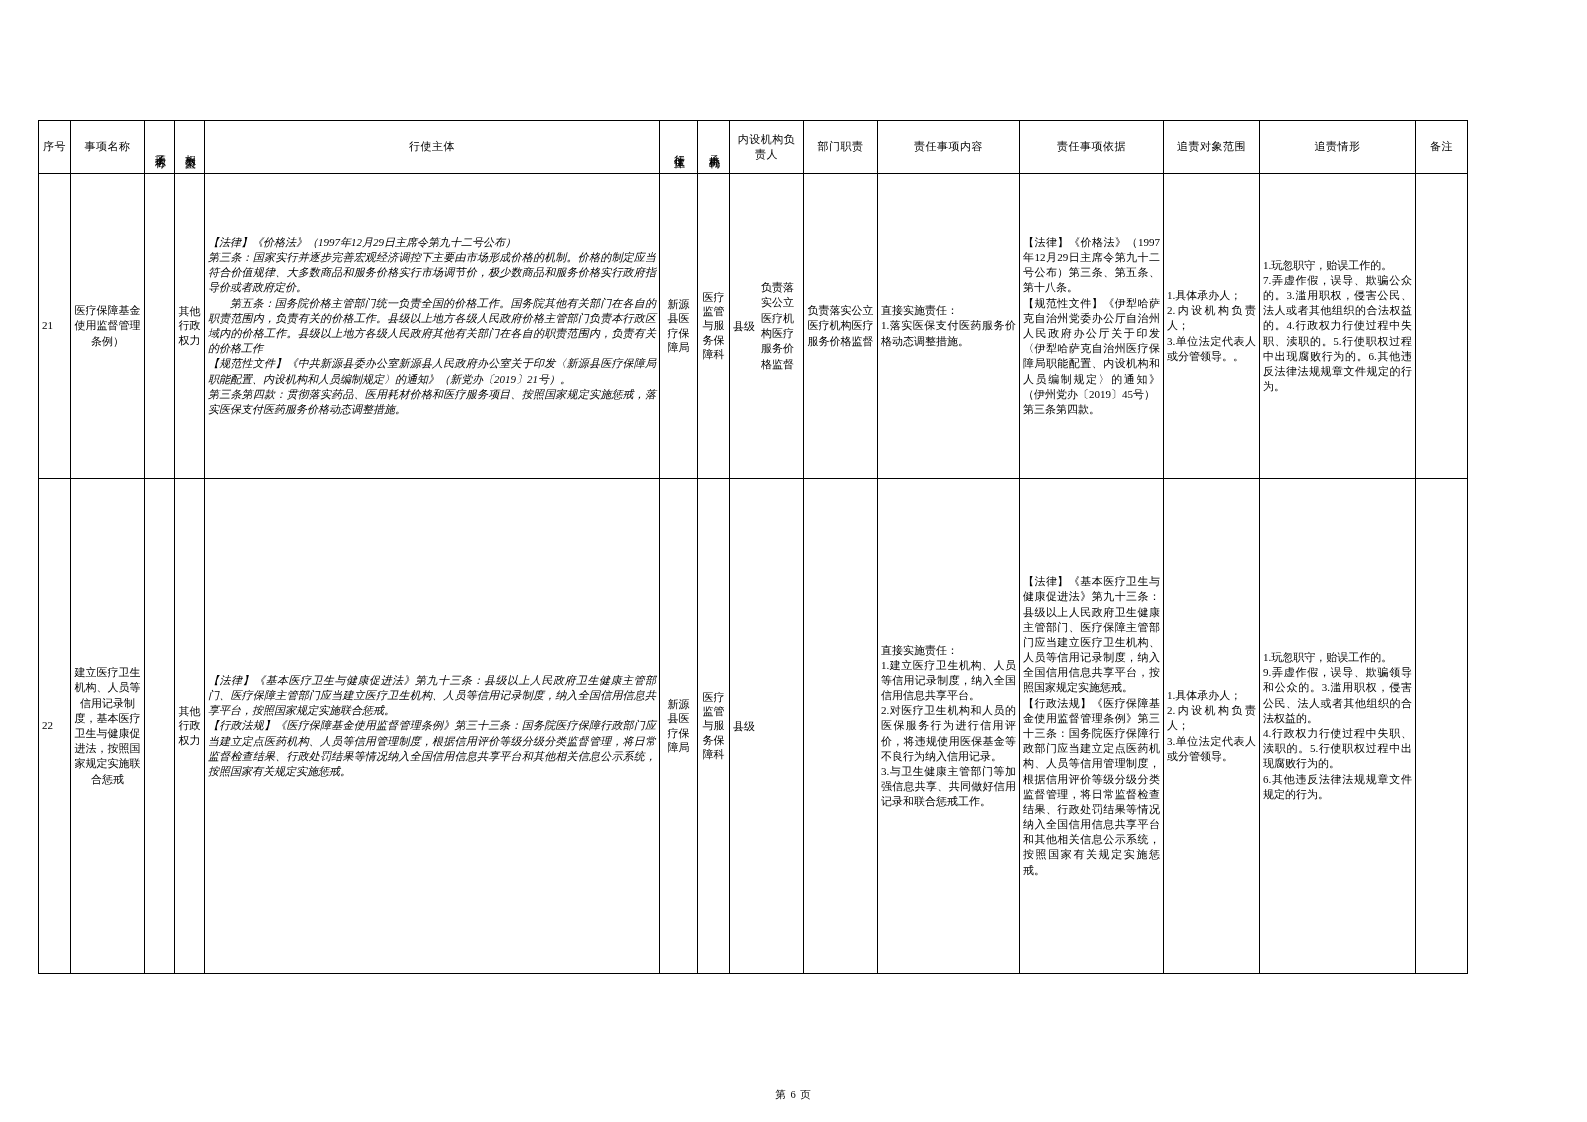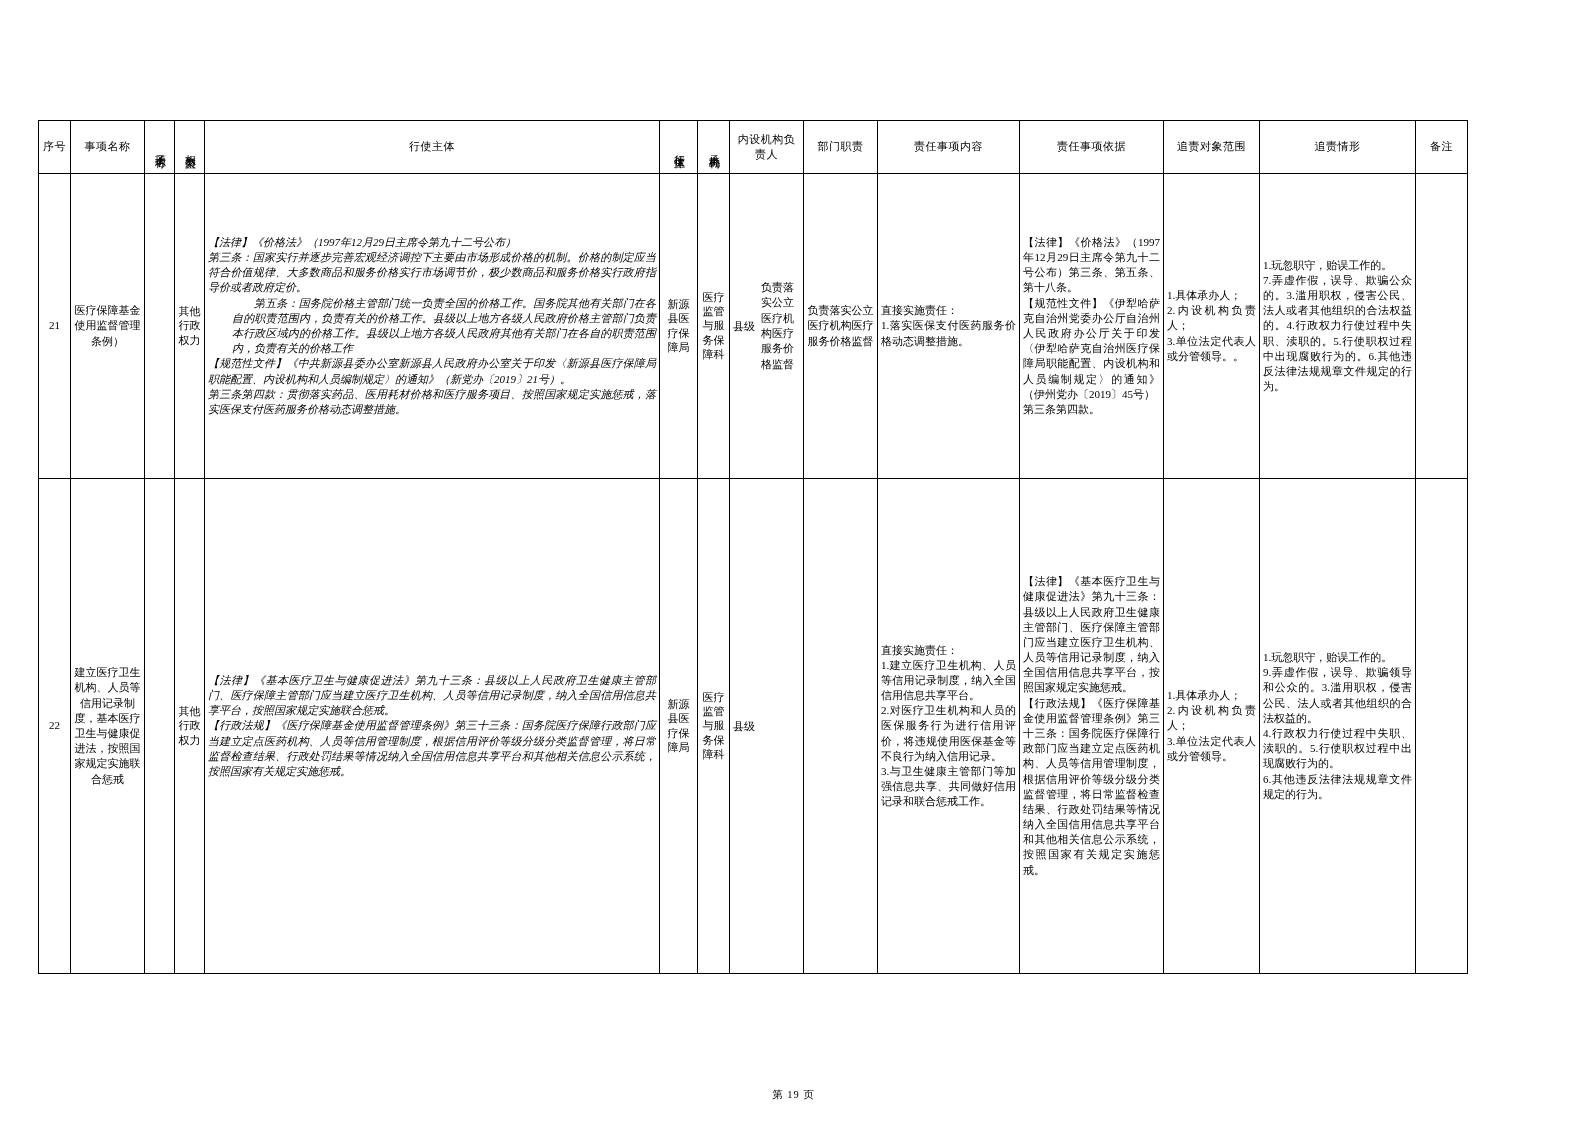--- a/index.html
+++ b/index.html
@@ -54,34 +54,33 @@
     line-height: 1.25;
   }
   .cell-center {
     text-align: center;
   }
   .cell-just {
     text-align: justify;
     text-justify: inter-ideograph;
   }
   .idx {
-    text-align: center;
+    text-align: left;
     font-size: 10px;
   }
   .body-sm {
     font-size: 11px;
     line-height: 1.45;
   }
   .body-xs {
     font-size: 10.5px;
     line-height: 1.42;
   }
   .indent {
     text-indent: 2em;
-    margin-left: 24px;
   }
   .footer {
     position: absolute;
     left: 0;
     top: 1088px;
     width: 1587px;
     text-align: center;
     font-size: 10.5px;
     letter-spacing: 1px;
   }
@@ -215,15 +214,15 @@
           <div>9.弄虚作假，误导、欺骗领导和公众的。3.滥用职权，侵害公民、法人或者其他组织的合法权益的。</div>
           <div>4.行政权力行使过程中失职、渎职的。5.行使职权过程中出现腐败行为的。</div>
           <div>6.其他违反法律法规规章文件规定的行为。</div>
         </td>
         <td></td>
       </tr>
 
     </tbody>
   </table>
 
-  <div class="footer">第 19 页</div>
+  <div class="footer">第 6 页</div>
 
 </div>
 
 </body></html>

